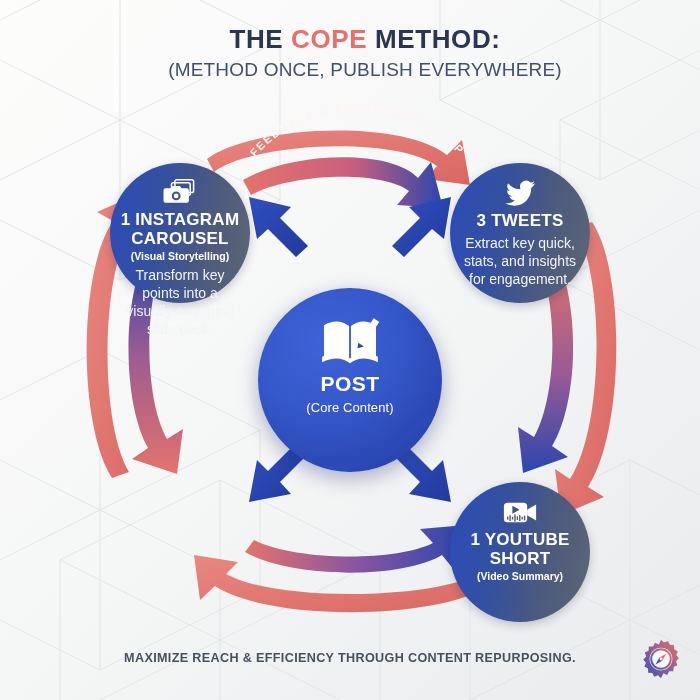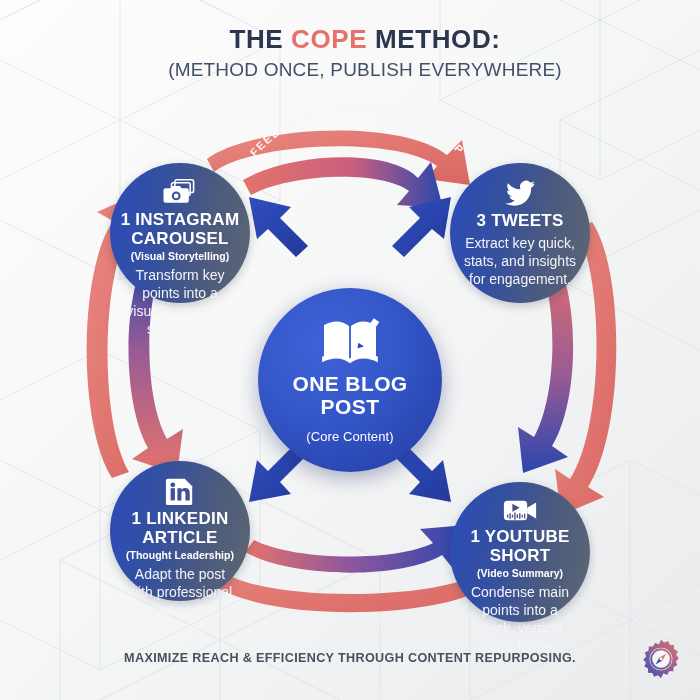--- a/index.html
+++ b/index.html
@@ -142,21 +142,21 @@
   }
   .center-title {
     font-size: 21px;
     font-weight: 700;
     letter-spacing: 0.4px;
     line-height: 1.1;
   }
   .center-sub {
     font-size: 13px;
     font-weight: 400;
-    margin-top: 11px;
+    margin-top: 5px;
     letter-spacing: 0.1px;
   }
 
   
   #loop-label-text {
     font-size: 11px;
     font-weight: 700;
     letter-spacing: 1.6px;
     fill: #fdf4f3;
   }
@@ -343,21 +343,20 @@
     <div class="center-icon">
       <svg viewBox="0 0 64 56" width="60" height="52">
         <path d="M4 12 C14 6, 24 7, 31 13 L31 48 C24 42, 14 41, 4 46 Z" fill="#ffffff"></path>
         <path d="M60 12 C50 6, 40 7, 33 13 L33 48 C40 42, 50 41, 60 46 Z" fill="#ffffff"></path>
         <path d="M2 46 C14 40, 24 41, 32 48 C40 41, 50 40, 62 46 L62 52 C50 46, 40 47, 32 53 C24 47, 14 46, 2 52 Z" fill="#ffffff"></path>
         <path d="M41 31 L54 10 L60 14 L47 35 L40 37 Z" fill="#ffffff"></path>
         <path d="M54 10 L57.5 4.5 L63.5 8.5 L60 14 Z" fill="#ffffff"></path>
         <path d="M41 31 L47 35 L40 37 Z" fill="#2a46b0"></path>
       </svg>
     </div>
-    <div class="center-title">ONE BLOG</div>
     <div class="center-title">POST</div>
     <div class="center-sub">(Core Content)</div>
   </div>
 
   <div class="node node-outer" id="node-instagram">
     <div class="node-icon">
       <svg viewBox="0 0 40 32" width="36" height="29">
         <rect x="14" y="1" width="22" height="15" rx="2.2" fill="none" stroke="#ffffff" stroke-width="1.8"></rect>
         <rect x="10" y="4.5" width="22" height="15" rx="2.2" fill="none" stroke="#ffffff" stroke-width="1.8"></rect>
         <path d="M2 11 h6 l2.2-2.6h8.6L21 11h6a2.4 2.4 0 0 1 2.4 2.4v12.2A2.4 2.4 0 0 1 27 28H2a2.4 2.4 0 0 1-2.4-2.4V13.4A2.4 2.4 0 0 1 2 11z" fill="#ffffff" transform="translate(1,0)"></path>
@@ -374,33 +373,20 @@
   <div class="node node-outer" id="node-tweets">
     <div class="node-icon">
       <svg viewBox="0 0 32 28" width="31" height="27">
         <path d="M31 3.6c-1.1.5-2.3.85-3.55 1a6.2 6.2 0 0 0 2.72-3.42 12.4 12.4 0 0 1-3.93 1.5A6.18 6.18 0 0 0 15.7 8.3c0 .49.05.96.16 1.41A17.54 17.54 0 0 1 3.12 3.26a6.18 6.18 0 0 0 1.91 8.25 6.1 6.1 0 0 1-2.8-.77v.08a6.18 6.18 0 0 0 4.96 6.06 6.2 6.2 0 0 1-2.79.1 6.19 6.19 0 0 0 5.77 4.29A12.4 12.4 0 0 1 0 23.85a17.5 17.5 0 0 0 9.47 2.78c11.37 0 17.58-9.42 17.58-17.58l-.02-.8A12.5 12.5 0 0 0 31 3.6z" fill="#ffffff"></path>
       </svg>
     </div>
     <div class="node-title">3 TWEETS</div>
     <div class="node-desc">Extract key quick, stats, and insights for engagement.</div>
   </div>
 
-  <div class="node node-outer" id="node-linkedin">
-    <div class="node-icon">
-      <svg viewBox="0 0 32 32" width="30" height="30">
-        <path d="M3 3h18l8 8v18a2 2 0 0 1-2 2H3a2 2 0 0 1-2-2V5a2 2 0 0 1 2-2z" fill="#ffffff"></path>
-        <rect x="6" y="13" width="4.6" height="13" fill="#3f5296"></rect>
-        <circle cx="8.3" cy="9.4" r="2.6" fill="#3f5296"></circle>
-        <path d="M13.2 13h4.4v1.9c.7-1.2 2-2.2 4-2.2 3.2 0 4.8 2 4.8 5.6V26h-4.6v-7c0-1.8-.7-2.9-2.2-2.9-1.4 0-2.1 1-2.1 2.9v7h-4.3z" fill="#3f5296"></path>
-      </svg>
-    </div>
-    <div class="node-title">1 LINKEDIN ARTICLE</div>
-    <div class="node-sub">(Thought Leadership)</div>
-    <div class="node-desc">Adapt the post with professional context and call-to-action.</div>
-  </div>
 
   <div class="node node-outer" id="node-youtube">
     <div class="node-icon">
       <svg viewBox="0 0 38 28" width="35" height="27">
         <rect x="1" y="3" width="26" height="22" rx="4" fill="#ffffff"></rect>
         <path d="M27 11 L37 5 L37 23 L27 17 Z" fill="#ffffff"></path>
         <path d="M10.5 6.5 L18.5 11 L10.5 15.5 Z" fill="#46527c"></path>
         <g fill="#46527c">
           <rect x="4.5" y="18.5" width="1.5" height="3.5"></rect>
           <rect x="7.2" y="17" width="1.5" height="6.5"></rect>
@@ -408,21 +394,20 @@
           <rect x="12.6" y="16.2" width="1.5" height="8"></rect>
           <rect x="15.3" y="18.3" width="1.5" height="4"></rect>
           <rect x="18" y="17" width="1.5" height="6.5"></rect>
           <rect x="20.7" y="18.8" width="1.5" height="3"></rect>
           <rect x="23.4" y="17.6" width="1.5" height="5.2"></rect>
         </g>
       </svg>
     </div>
     <div class="node-title">1 YOUTUBE SHORT</div>
     <div class="node-sub">(Video Summary)</div>
-    <div class="node-desc">Condense main points into a quick, vertical video format.</div>
   </div>
 
   <div class="footer">
     <div class="footer-text">MAXIMIZE REACH &amp; EFFICIENCY THROUGH CONTENT REPURPOSING.</div>
     <svg class="footer-logo" viewBox="0 0 48 48">
       <defs>
         <linearGradient id="logoGrad" x1="0" y1="1" x2="1" y2="0">
           <stop offset="0%" stop-color="#3b4fb8"></stop>
           <stop offset="100%" stop-color="#e4736c"></stop>
         </linearGradient>

